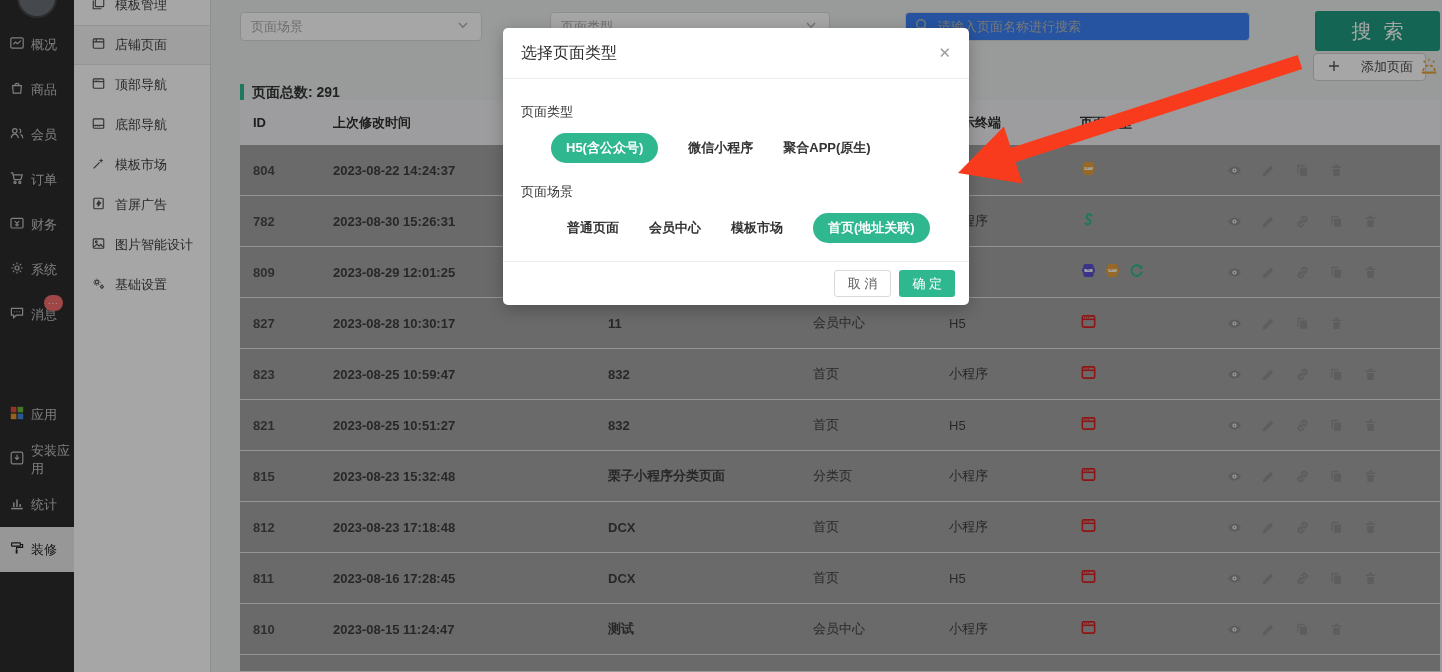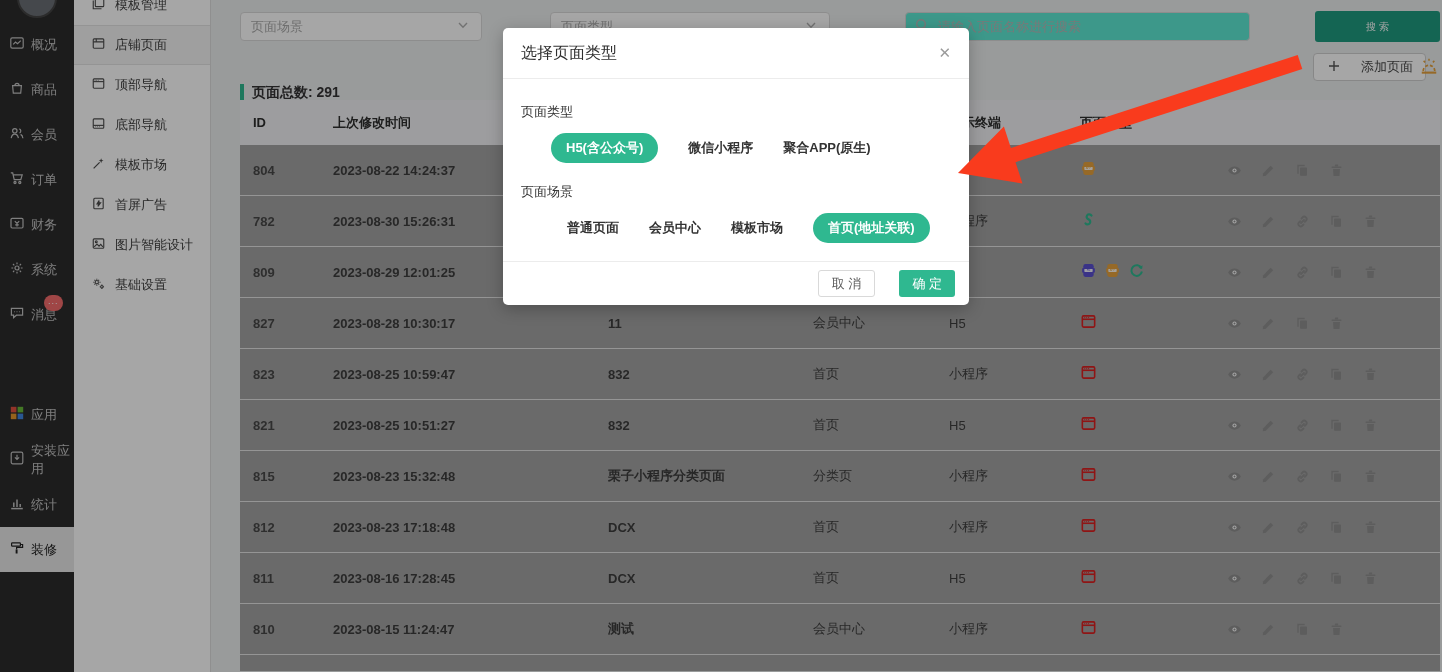--- a/index.html
+++ b/index.html
@@ -25,27 +25,27 @@
             font-size:13px;color:#3f3f3f;cursor:pointer;box-sizing:border-box}
   .sub-item svg{width:15px;height:15px;flex:none}
   .sub-item.active{background:#f5f5f5;border-top:1px solid #e3e3e3;border-bottom:1px solid #e3e3e3}
   
   .main{position:absolute;left:210px;top:0;right:0;bottom:0}
   .select{position:absolute;top:12px;height:29px;background:#fff;border:1px solid #d9d9d9;border-radius:4px;
           display:flex;align-items:center;justify-content:space-between;padding:0 10px;box-sizing:border-box;
           font-size:13px;color:#ababab;cursor:pointer}
   #scene-select{left:30px;width:242px}
   #type-select{left:340px;width:280px}
-  .search-wrap{position:absolute;left:695px;top:12px;width:345px;height:29px;background:#5eead4;
+  .search-wrap{position:absolute;left:695px;top:12px;width:345px;height:29px;background:#3b82f6;
                border:1px solid #d9d9d9;border-radius:4px;display:flex;align-items:center;
                padding:0 8px;box-sizing:border-box;gap:6px}
   .search-wrap input{border:none;outline:none;flex:1;font-size:13px;color:#333;font-family:inherit;background:transparent}
   .search-wrap input::placeholder{color:#b9b9b9}
-  .search-btn{position:absolute;left:1105px;top:11px;width:125px;height:31px;border:none;border-radius:3px;
-              color:#fff;font-size:10px;cursor:pointer;font-family:Liberation Sans, sans-serif}
+  .search-btn{position:absolute;left:1105px;top:11px;width:125px;height:40px;border:none;border-radius:3px;
+              color:#fff;font-size:20px;cursor:pointer;font-family:Liberation Mono, monospace}
   .total{position:absolute;left:30px;top:60px;font-size:14px;font-weight:bold;color:#333;
          padding-left:8px;line-height:17px}
   .add-btn{position:absolute;left:1103px;top:53px;height:28px;padding:0 12px;background:#fff;
            border:1px solid #d0d0d0;border-radius:4px;font-size:13px;color:#4a4a4a;cursor:pointer;
            display:flex;align-items:center;gap:19px;font-family:inherit}
   .alarm{position:absolute;left:1209px;top:56px;width:20px;height:20px;cursor:pointer}
   .alarm svg{width:20px;height:20px}
   
   .table{position:absolute;left:30px;top:100px;width:1200px}
   .t-head{height:45px;background:#f1f2f4;display:flex;align-items:center;font-size:13px;
@@ -862,20 +862,20 @@
       <div class="m-label">页面场景</div>
       <div class="m-opts indent2" id="scene-opts">
           <span class="opt">普通页面</span>
           <span class="opt">会员中心</span>
           <span class="opt">模板市场</span>
           <span class="opt selected" style="background: rgb(47, 184, 144);">首页(地址关联)</span>
         </div>
     </div>
     <div class="m-foot">
       <button class="btn btn-cancel">取 消</button>
-      <button class="btn btn-confirm" style="background: rgb(47, 184, 144); margin-left: 16px;">确 定</button>
+      <button class="btn btn-confirm" style="background: rgb(47, 184, 144);">确 定</button>
     </div>
   </div>
 
   <svg class="arrow-svg" width="1442" height="672" viewBox="0 0 1442 672">
     <polygon id="arrow-poly" points="1297.7,54.9 1010.9,148 1003.9,126.6 958,173 1022.5,183.6 1015.5,162.2 1302.3,69.1" fill="#f93b1d"></polygon>
   </svg>
 </div>
 
 </body></html>

